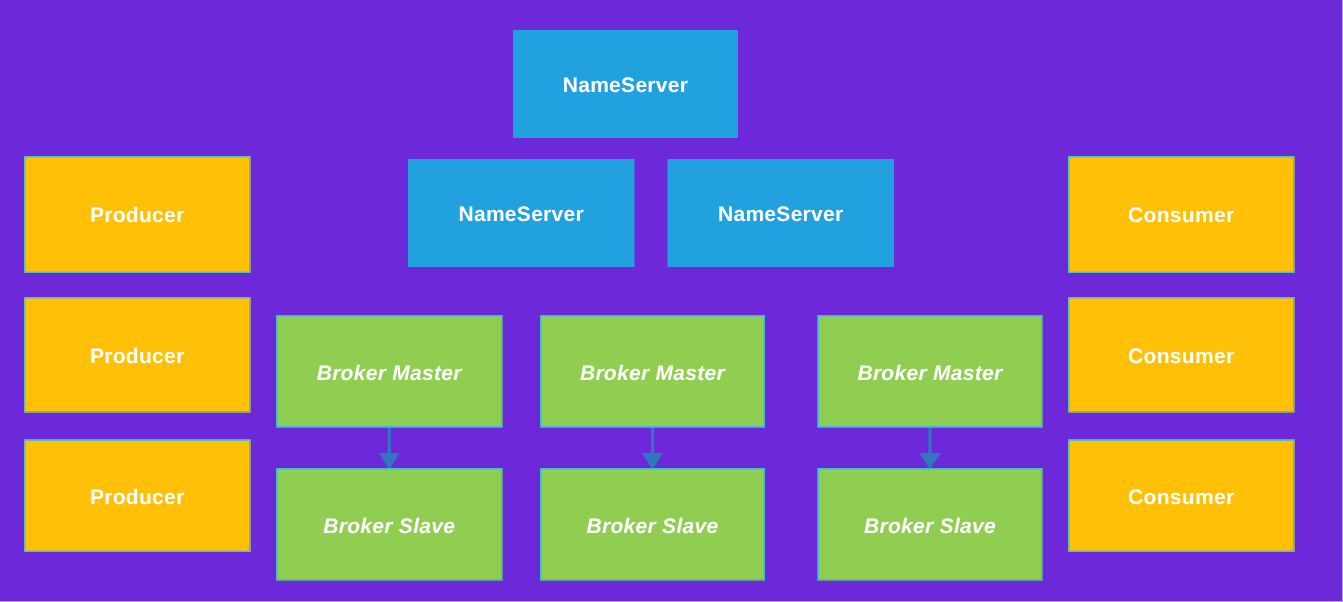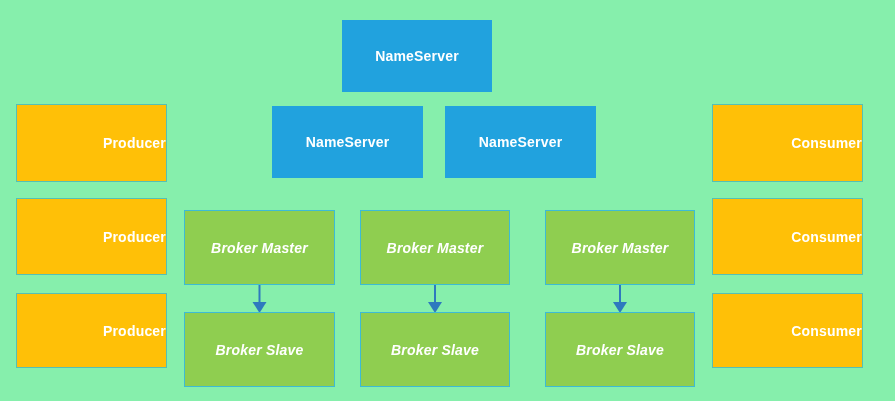--- a/index.html
+++ b/index.html
@@ -5,21 +5,21 @@
   html, body {
     margin: 0;
     padding: 0;
     background: #ffffff;
     font-family: "Liberation Sans", sans-serif;
   }
   #canvas {
     position: relative;
     width: 895px;
     height: 401px;
-    background: #86efac;
+    background: #6d28d9;
     overflow: hidden;
   }
   .node {
     position: absolute;
     box-sizing: border-box;
     display: flex;
     align-items: center;
     justify-content: center;
     text-align: center;
   }
@@ -29,21 +29,20 @@
     font-weight: bold;
     letter-spacing: 0.2px;
     line-height: 1;
     user-select: none;
   }
   .node.nameserver {
     border: none;
   }
   .node.client {
     border: 1px solid;
-    justify-content: flex-end;
   }
   .node.broker {
     border: 1px solid;
     font-style: italic;
   }
   #edge-layer {
     position: absolute;
     left: 0;
     top: 0;
     width: 895px;

